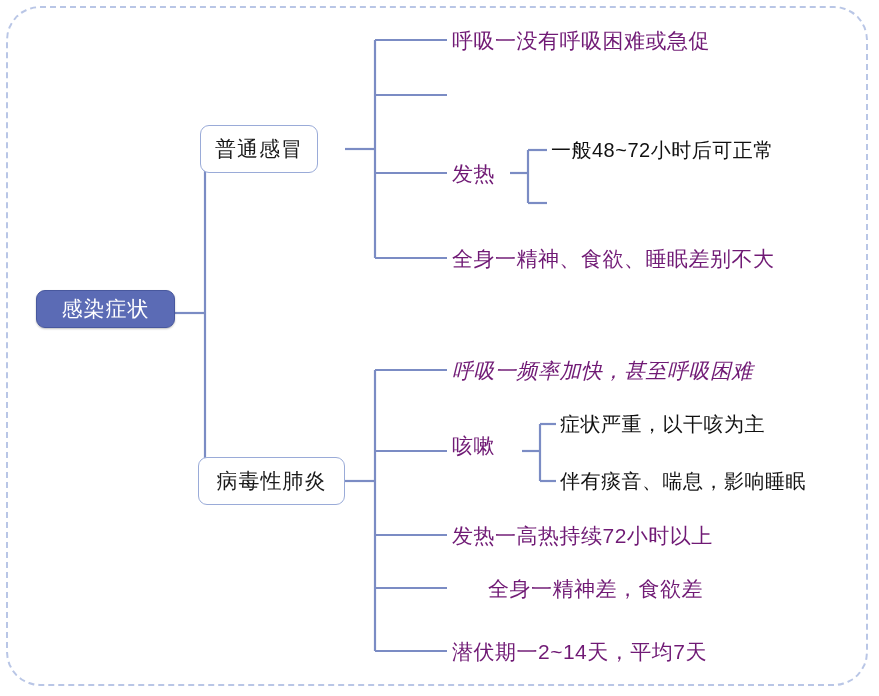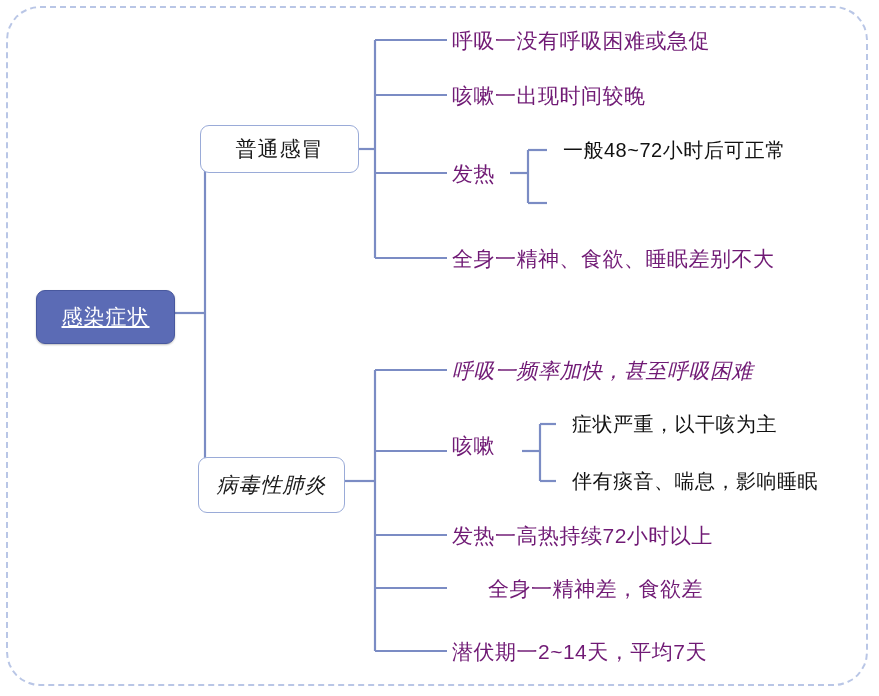--- a/index.html
+++ b/index.html
@@ -68,21 +68,20 @@
     letter-spacing: 0.5px;
     line-height: 1;
   }
   .leaf-sub {
     position: absolute;
     font-size: 20px;
     color: #111111;
     white-space: nowrap;
     letter-spacing: 0.5px;
     line-height: 1;
-    margin-left: 12px;
   }
 </style>
 </head>
 <body>
 
 <div id="canvas">
 
   <div class="frame"></div>
 
   <svg class="links" viewBox="0 0 879 696">
@@ -118,34 +117,33 @@
       <path d="M375 651 L447 651"></path>
 
       <path d="M522 451 L540 451"></path>
       <path d="M540 451 L540 424"></path>
       <path d="M540 451 L540 481"></path>
       <path d="M540 424 L556 424"></path>
       <path d="M540 481 L556 481"></path>
     </g>
   </svg>
 
-  <div class="node node-root" style="left:36px; top:290px; width:139px; height:54px;text-decoration:underline;">
+  <div class="node node-root" style="left:36px; top:290px; width:139px; height:38px;">
     <span>感染症状</span>
   </div>
 
-  <div class="node node-branch" style="left:200px; top:125px; width:159px; height:48px;">
+  <div class="node node-branch" style="left:200px; top:125px; width:118px; height:48px;">
     <span>普通感冒</span>
   </div>
 
-  <div class="node node-branch" style="left:198px; top:457px; width:147px; height:56px;font-style:italic;">
+  <div class="node node-branch" style="left:198px; top:457px; width:147px; height:48px;">
     <span>病毒性肺炎</span>
   </div>
 
   <div class="leaf" style="left:452px; top:30px;">呼吸一没有呼吸困难或急促</div>
-  <div class="leaf" style="left:452px; top:85px;">咳嗽一出现时间较晚</div>
   <div class="leaf" style="left:452px; top:163px;">发热</div>
   <div class="leaf" style="left:452px; top:248px;">全身一精神、食欲、睡眠差别不大</div>
 
   <div class="leaf-sub" style="left:551px; top:140px;">一般48~72小时后可正常</div>
 
   <div class="leaf" style="left:452px; top:360px;font-style:italic;">呼吸一频率加快，甚至呼吸困难</div>
   <div class="leaf" style="left:452px; top:435px;">咳嗽</div>
   <div class="leaf" style="left:452px; top:525px;">发热一高热持续72小时以上</div>
   <div class="leaf" style="left:452px; top:578px;margin-left:36px;">全身一精神差，食欲差</div>
   <div class="leaf" style="left:452px; top:641px;">潜伏期一2~14天，平均7天</div>

